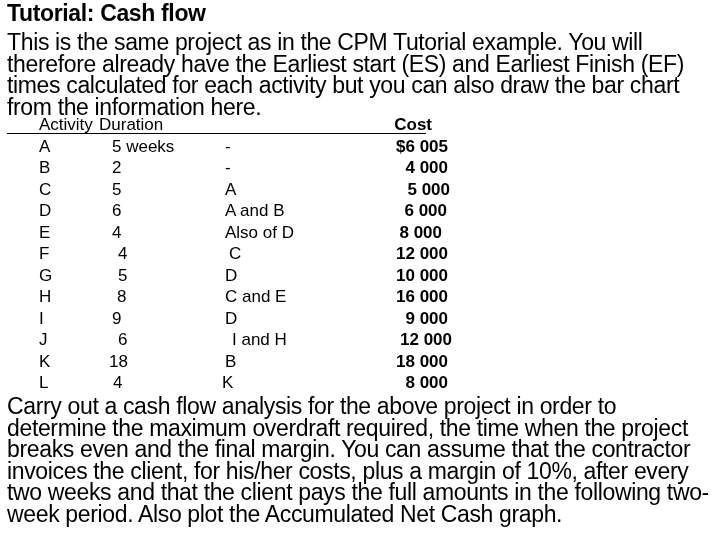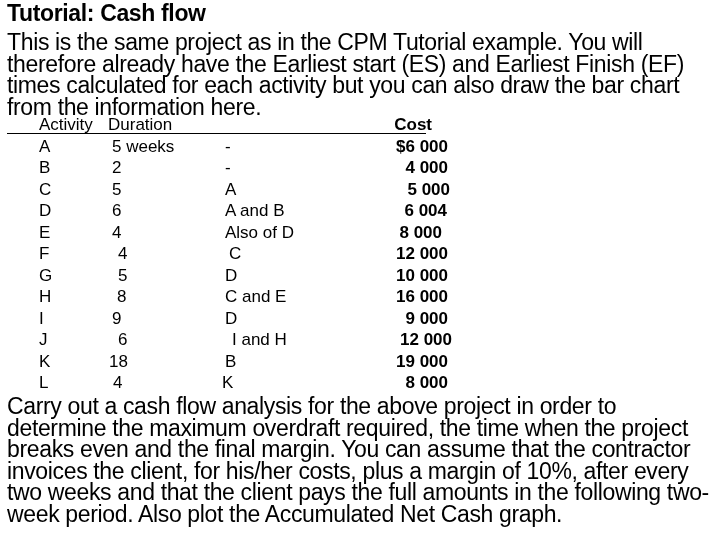--- a/index.html
+++ b/index.html
@@ -20,48 +20,48 @@
 </style>
 </head>
 <body>
 
 <div class="para title">Tutorial: Cash flow</div>
 <div class="para intro">This is the same project as in the CPM Tutorial example.  You will therefore already have the Earliest start (ES) and Earliest Finish (EF) times calculated for each activity but you can also draw the bar chart from the information here.</div>
 
 <div class="table">
   <div class="row" style="top:0px">
     <span class="c-act">Activity</span>
-    <span class="c-dur" style="left:108px">Duration</span>
+    <span class="c-dur" style="left:99px">Duration</span>
     <span class="c-cost" style="right:48px">Cost</span>
   </div>
   <div class="hdr-line"></div>
 
   <div class="row" style="top:21.5px">
     <span class="c-act">A</span>
     <span style="left:112px">5 weeks</span>
     <span style="left:225px">-</span>
-    <span class="c-cost" style="right:32px">$6 000</span>
+    <span class="c-cost" style="right:32px">$6 005</span>
   </div>
   <div class="row" style="top:43px">
     <span class="c-act">B</span>
     <span style="left:112px">2</span>
     <span style="left:225px">-</span>
     <span class="c-cost" style="right:32px">4 000</span>
   </div>
   <div class="row" style="top:64.5px">
     <span class="c-act">C</span>
     <span style="left:112px">5</span>
     <span style="left:225px">A</span>
     <span class="c-cost" style="right:30px">5 000</span>
   </div>
   <div class="row" style="top:86px">
     <span class="c-act">D</span>
     <span style="left:112px">6</span>
     <span style="left:225px">A and B</span>
-    <span class="c-cost" style="right:33px">6 004</span>
+    <span class="c-cost" style="right:33px">6 000</span>
   </div>
   <div class="row" style="top:107.5px">
     <span class="c-act">E</span>
     <span style="left:112px">4</span>
     <span style="left:225px">Also of D</span>
     <span class="c-cost" style="right:38px">8 000</span>
   </div>
   <div class="row" style="top:129px">
     <span class="c-act">F</span>
     <span style="left:118px">4</span>
@@ -89,21 +89,21 @@
   <div class="row" style="top:215px">
     <span class="c-act">J</span>
     <span style="left:118px">6</span>
     <span style="left:232px">I and H</span>
     <span class="c-cost" style="right:28px">12 000</span>
   </div>
   <div class="row" style="top:236.5px">
     <span class="c-act">K</span>
     <span style="left:109px">18</span>
     <span style="left:225px">B</span>
-    <span class="c-cost" style="right:32px">19 000</span>
+    <span class="c-cost" style="right:32px">18 000</span>
   </div>
   <div class="row" style="top:258px">
     <span class="c-act">L</span>
     <span style="left:113px">4</span>
     <span style="left:222px">K</span>
     <span class="c-cost" style="right:32px">8 000</span>
   </div>
 </div>
 
 <div class="para outro">Carry out a cash flow analysis for the above project in order to determine the maximum overdraft required, the time when the project breaks even and the final margin.  You can assume that the contractor invoices the client, for his/her costs, plus a margin of 10%, after every two weeks and that the client pays the full amounts in the following two-week period.   Also plot the Accumulated Net Cash graph.</div>

